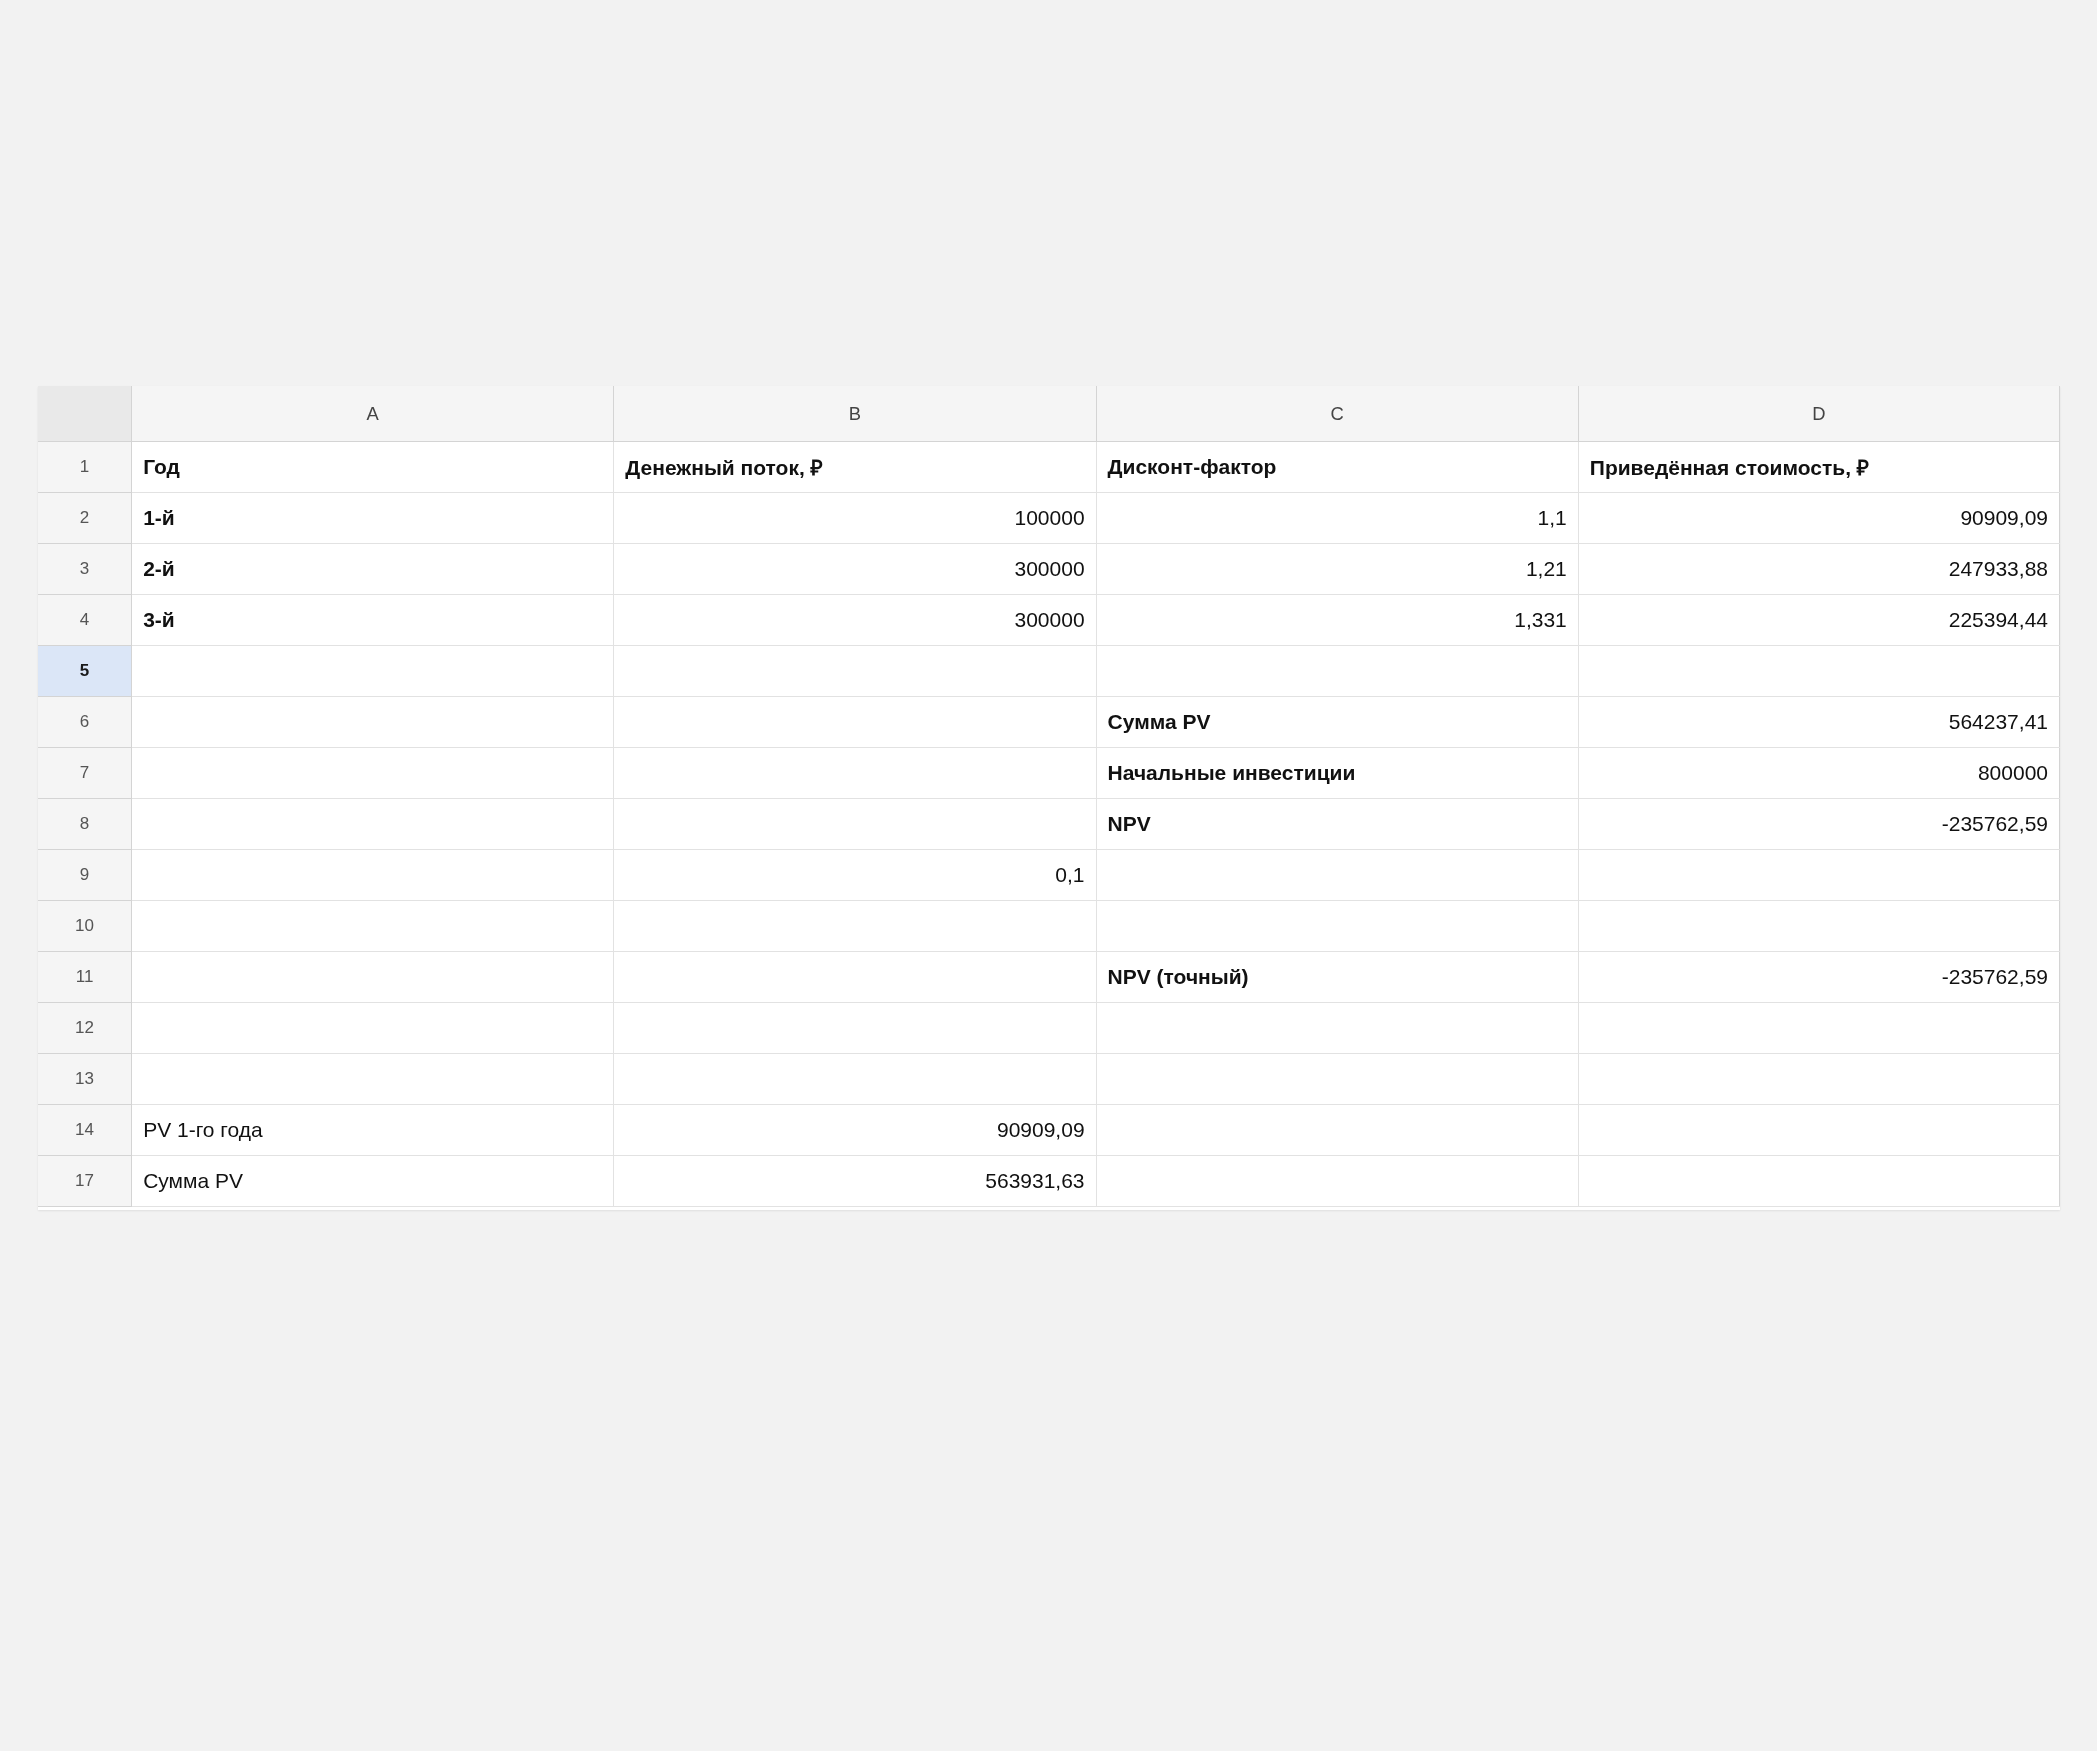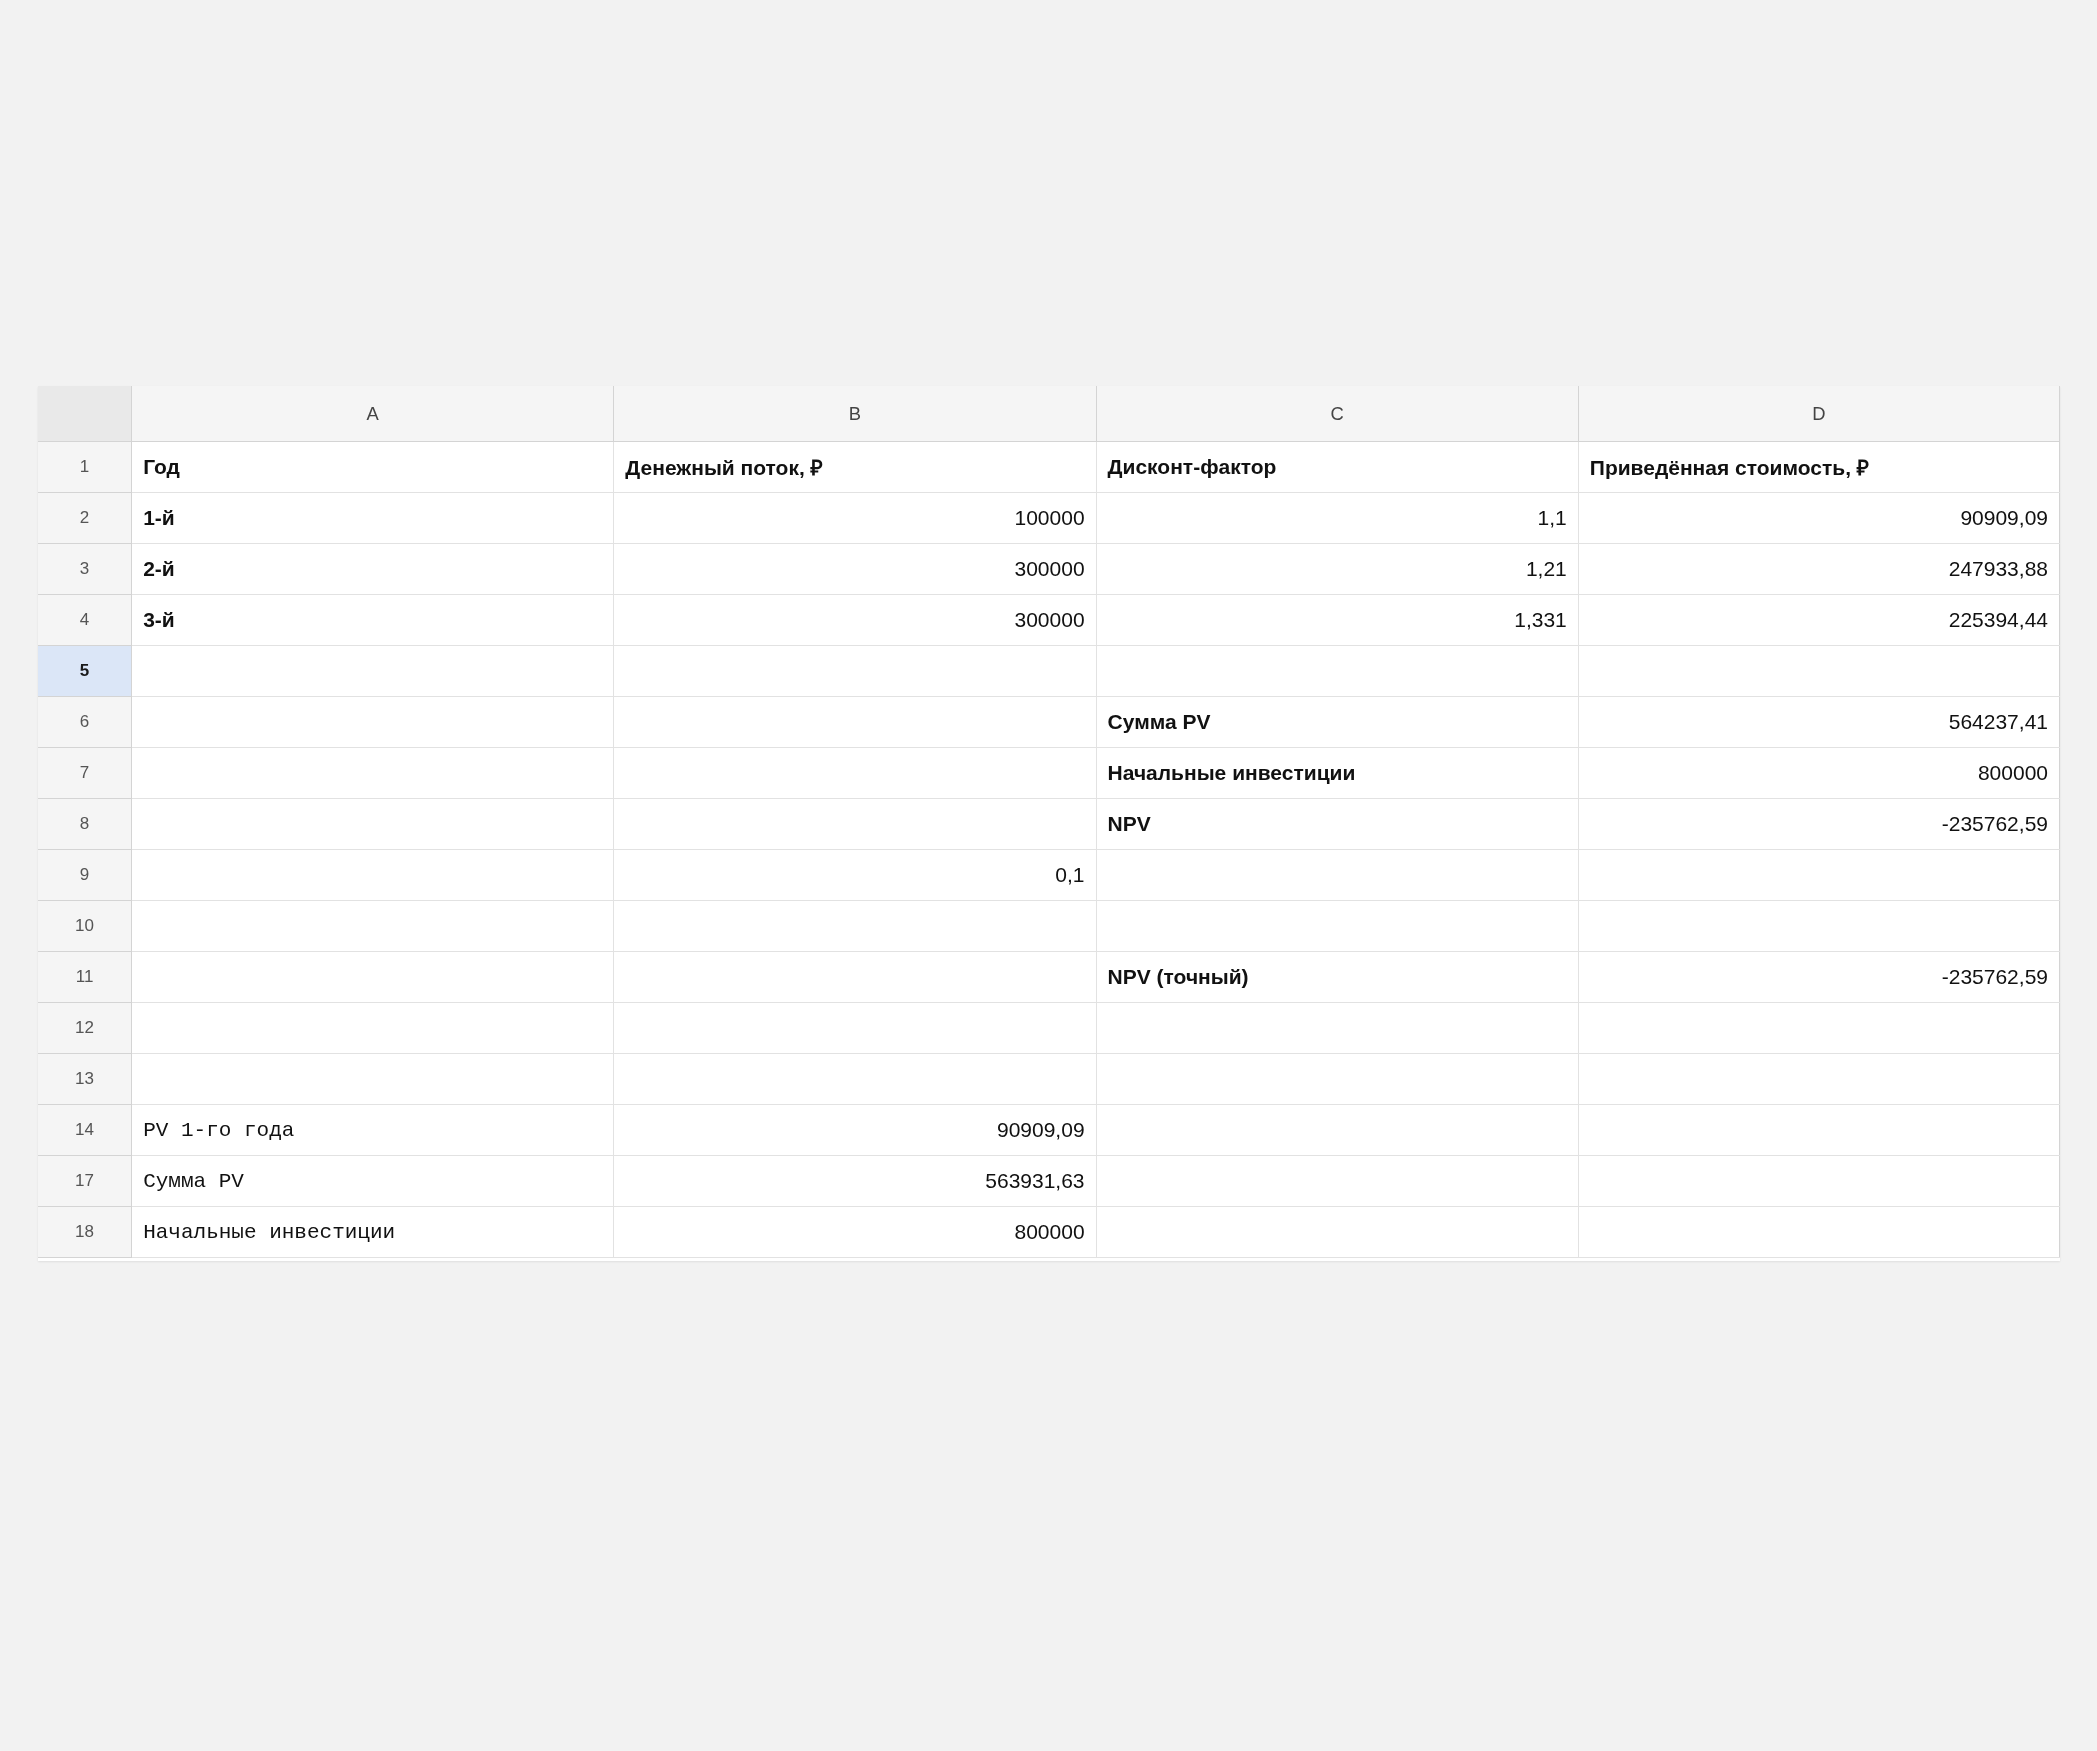--- a/index.html
+++ b/index.html
@@ -99,21 +99,21 @@
   td.txt {
     text-align: left;
   }
 
   td.bold {
     font-weight: bold;
     font-family: Liberation Sans, sans-serif;
   }
 
   td.serif {
-    font-family: Liberation Mono, monospace;
+    font-family: Liberation Sans, sans-serif;
   }
 
   .sheet-bottom-edge {
     height: 2.5px;
     background: #ffffff;
   }
 </style>
 </head>
 <body>
 
@@ -251,26 +251,19 @@
 
 
       <tr>
         <td class="rowhead">17</td>
         <td class="cell txt serif">Сумма PV</td>
         <td class="cell num">563931,63</td>
         <td class="cell txt"></td>
         <td class="cell num last"></td>
       </tr>
 
-      <tr>
-        <td class="rowhead">18</td>
-        <td class="cell txt serif">Начальные инвестиции</td>
-        <td class="cell num">800000</td>
-        <td class="cell txt"></td>
-        <td class="cell num last"></td>
-      </tr>
 
     </tbody>
       </table>
     <div class="sheet-bottom-edge"></div>
   </div>
 </div>
 
 
 </body></html>

